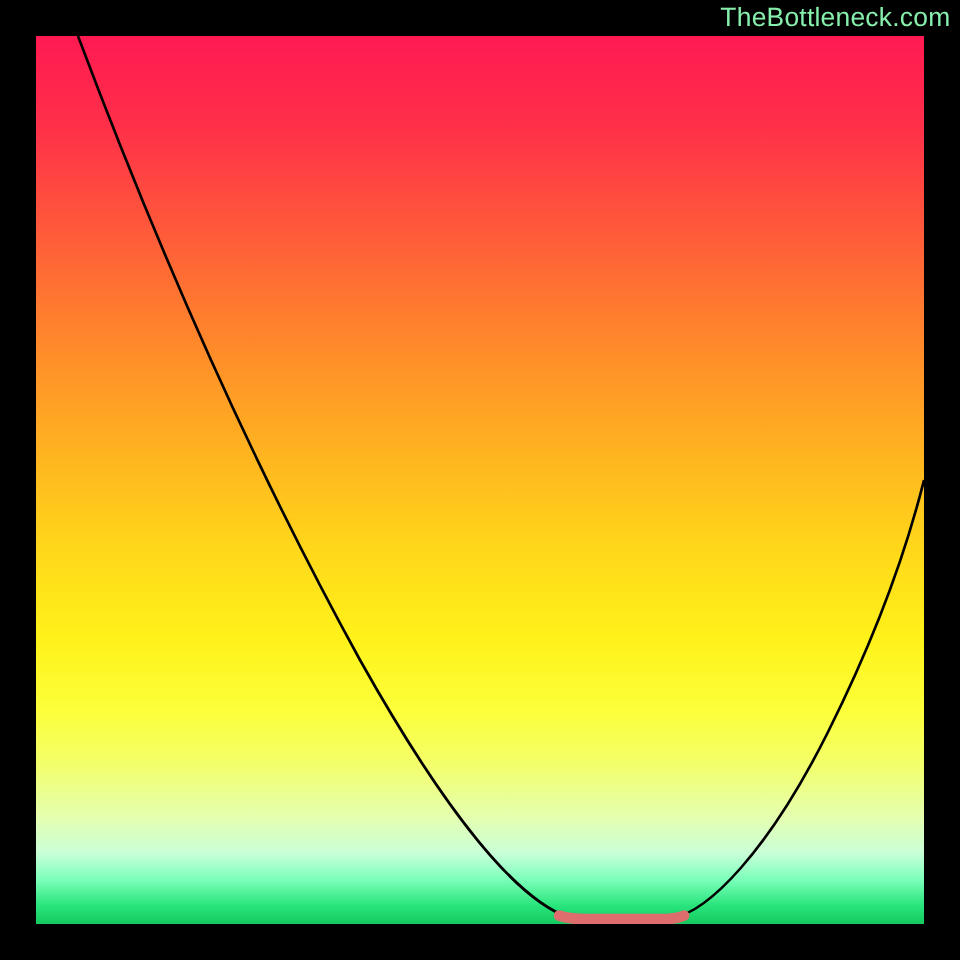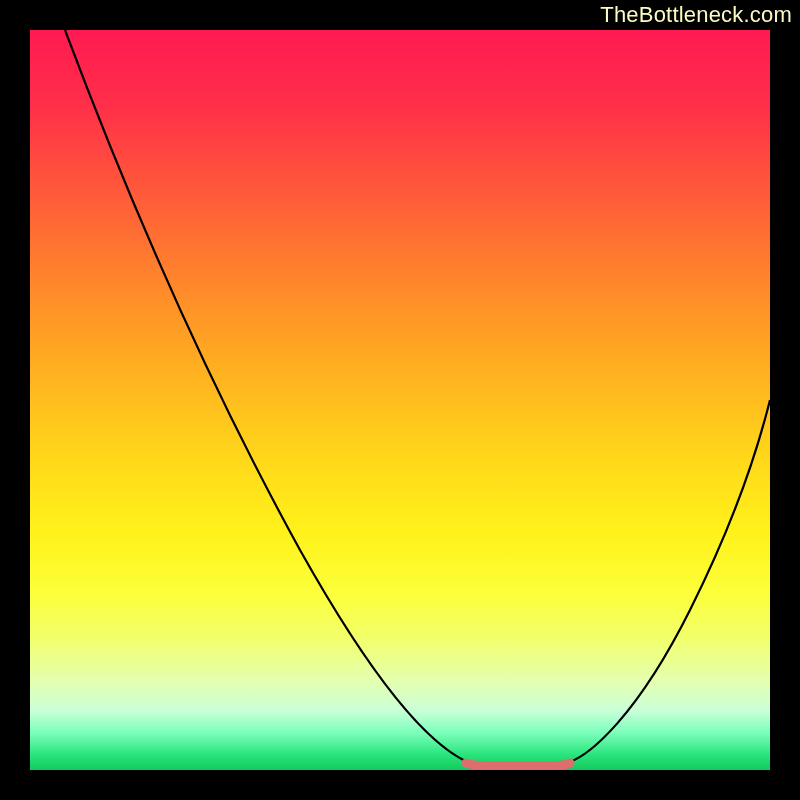--- a/index.html
+++ b/index.html
@@ -16,21 +16,21 @@
     left: 0;
     top: 0;
     width: 800px;
     height: 800px;
     background: #000;
   }
   .watermark {
     position: absolute;
     top: 2px;
     right: 8px;
-    color: #fef9c3;
+    color: #86efac;
     font-size: 22px;
     font-weight: 400;
     letter-spacing: 0.2px;
     z-index: 10;
   }
   .plot {
     position: absolute;
     left: 30px;
     top: 30px;
     width: 740px;

